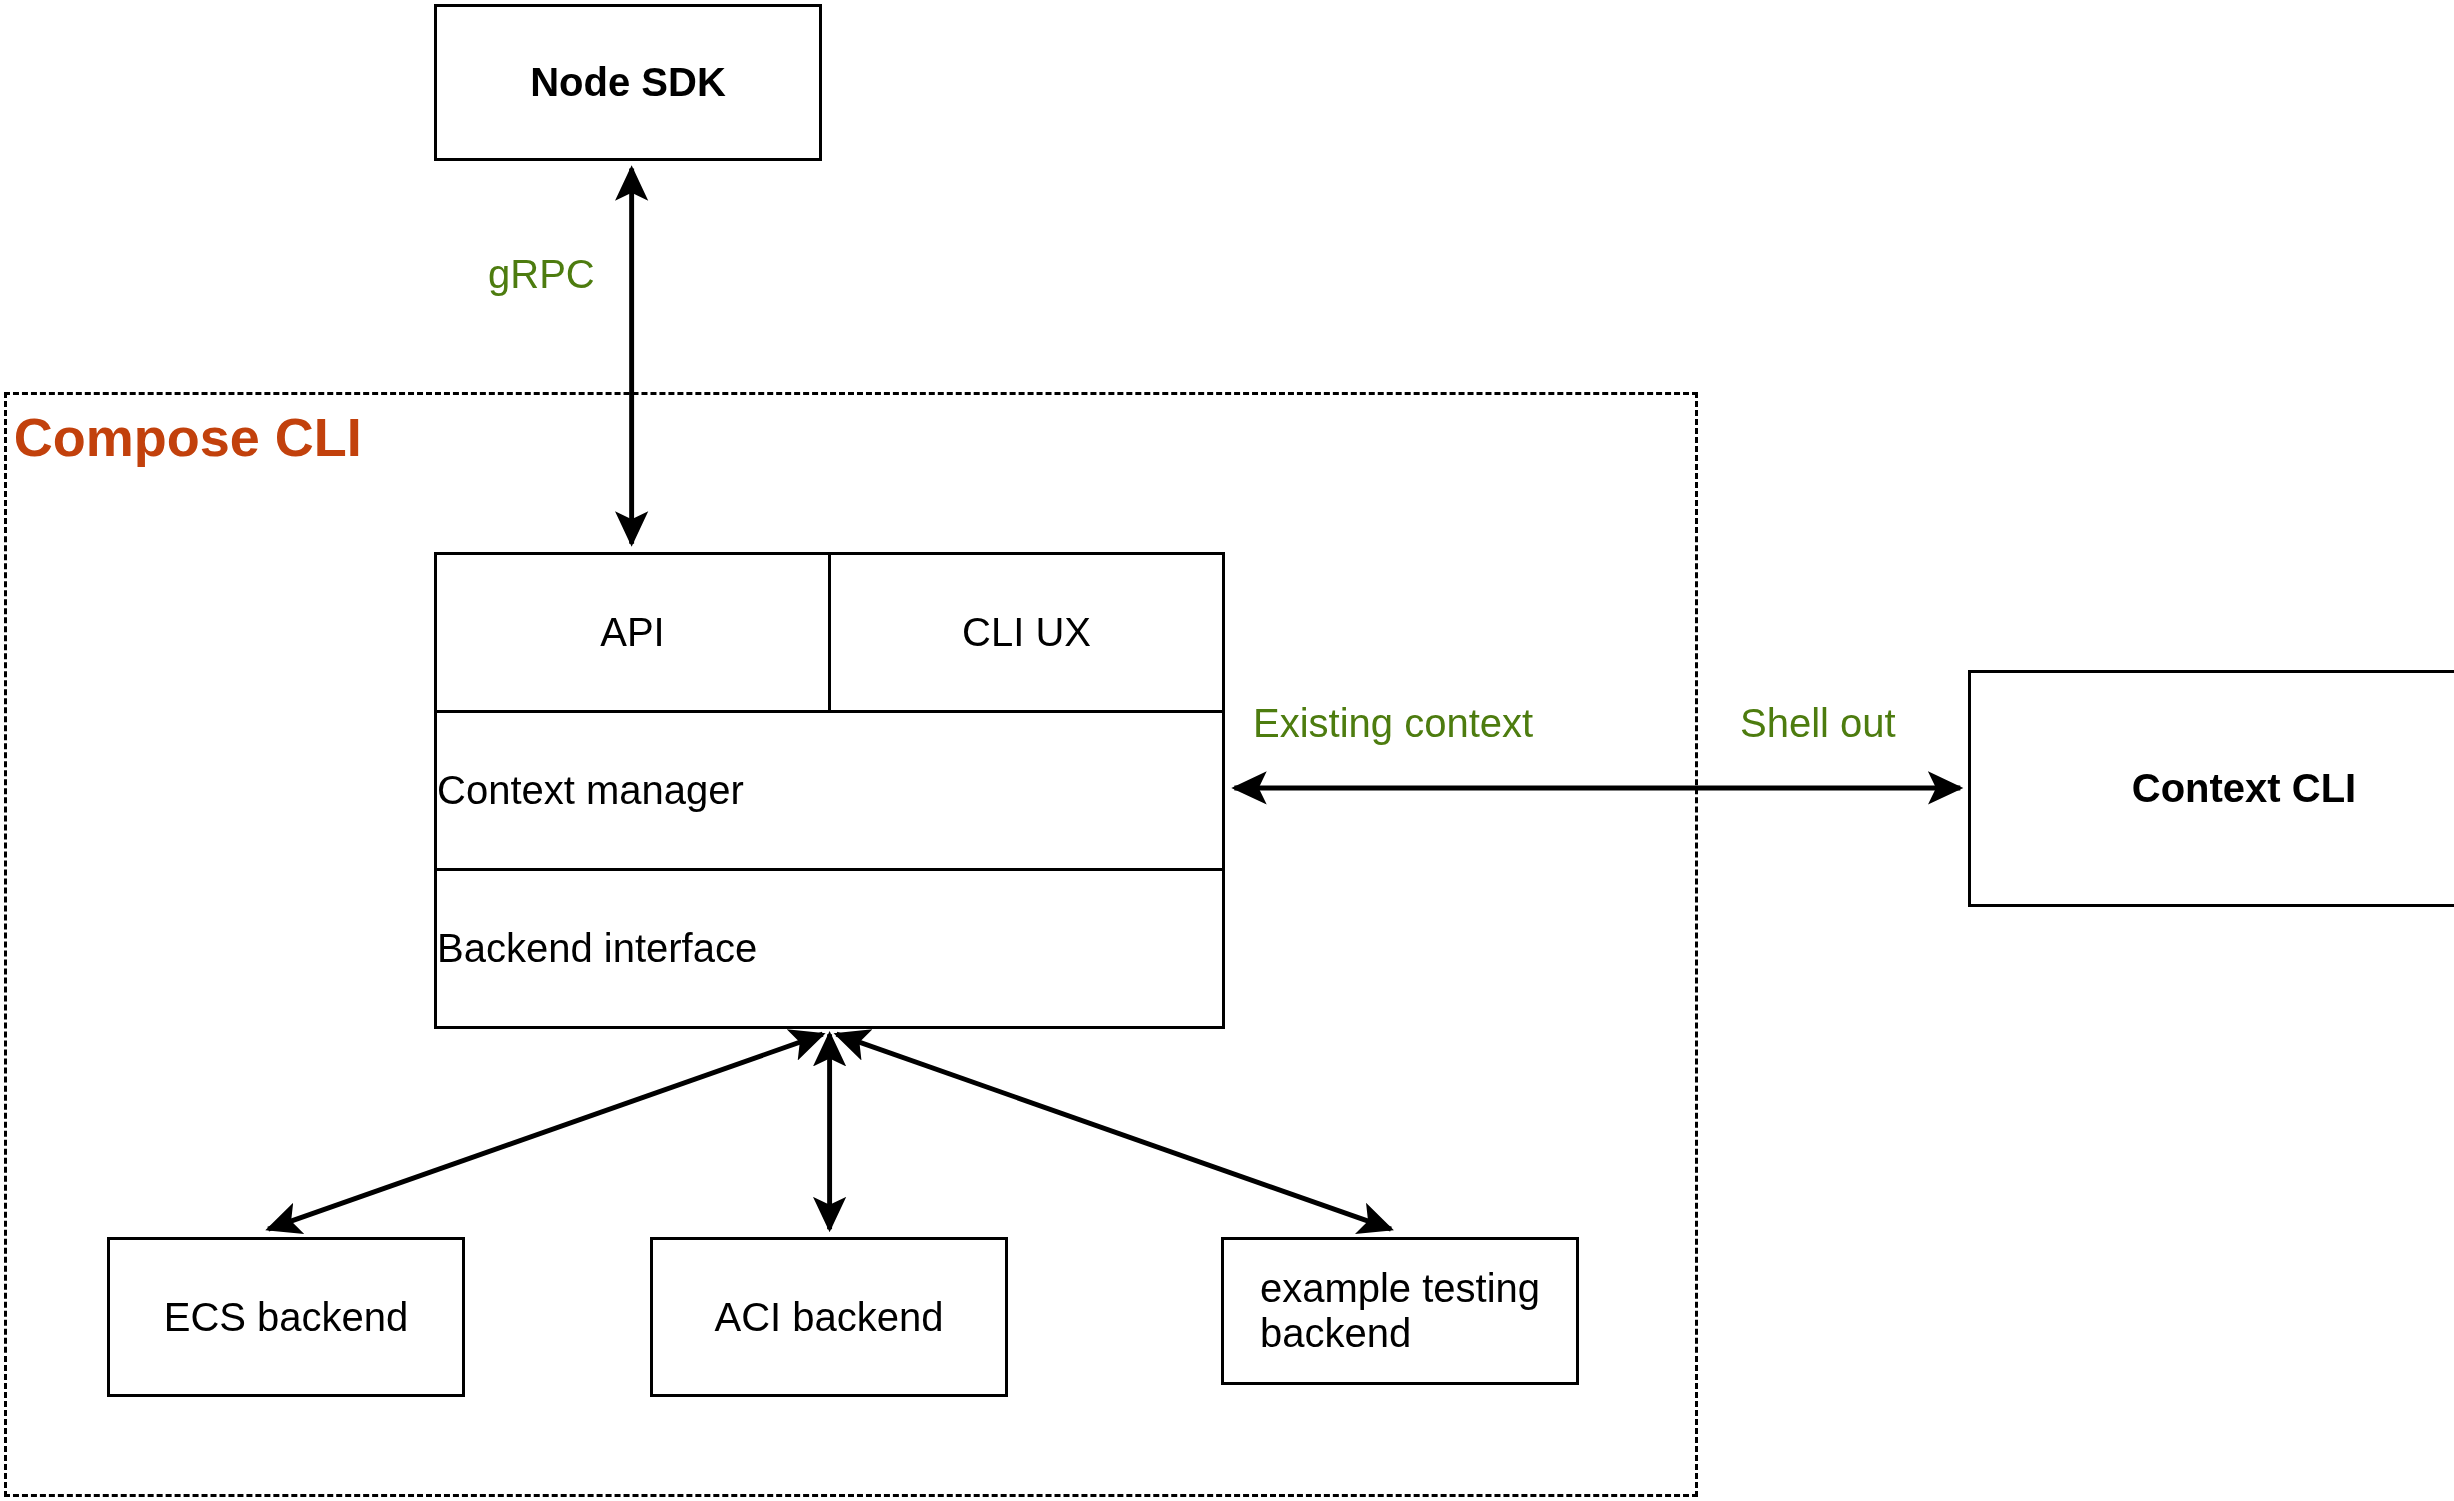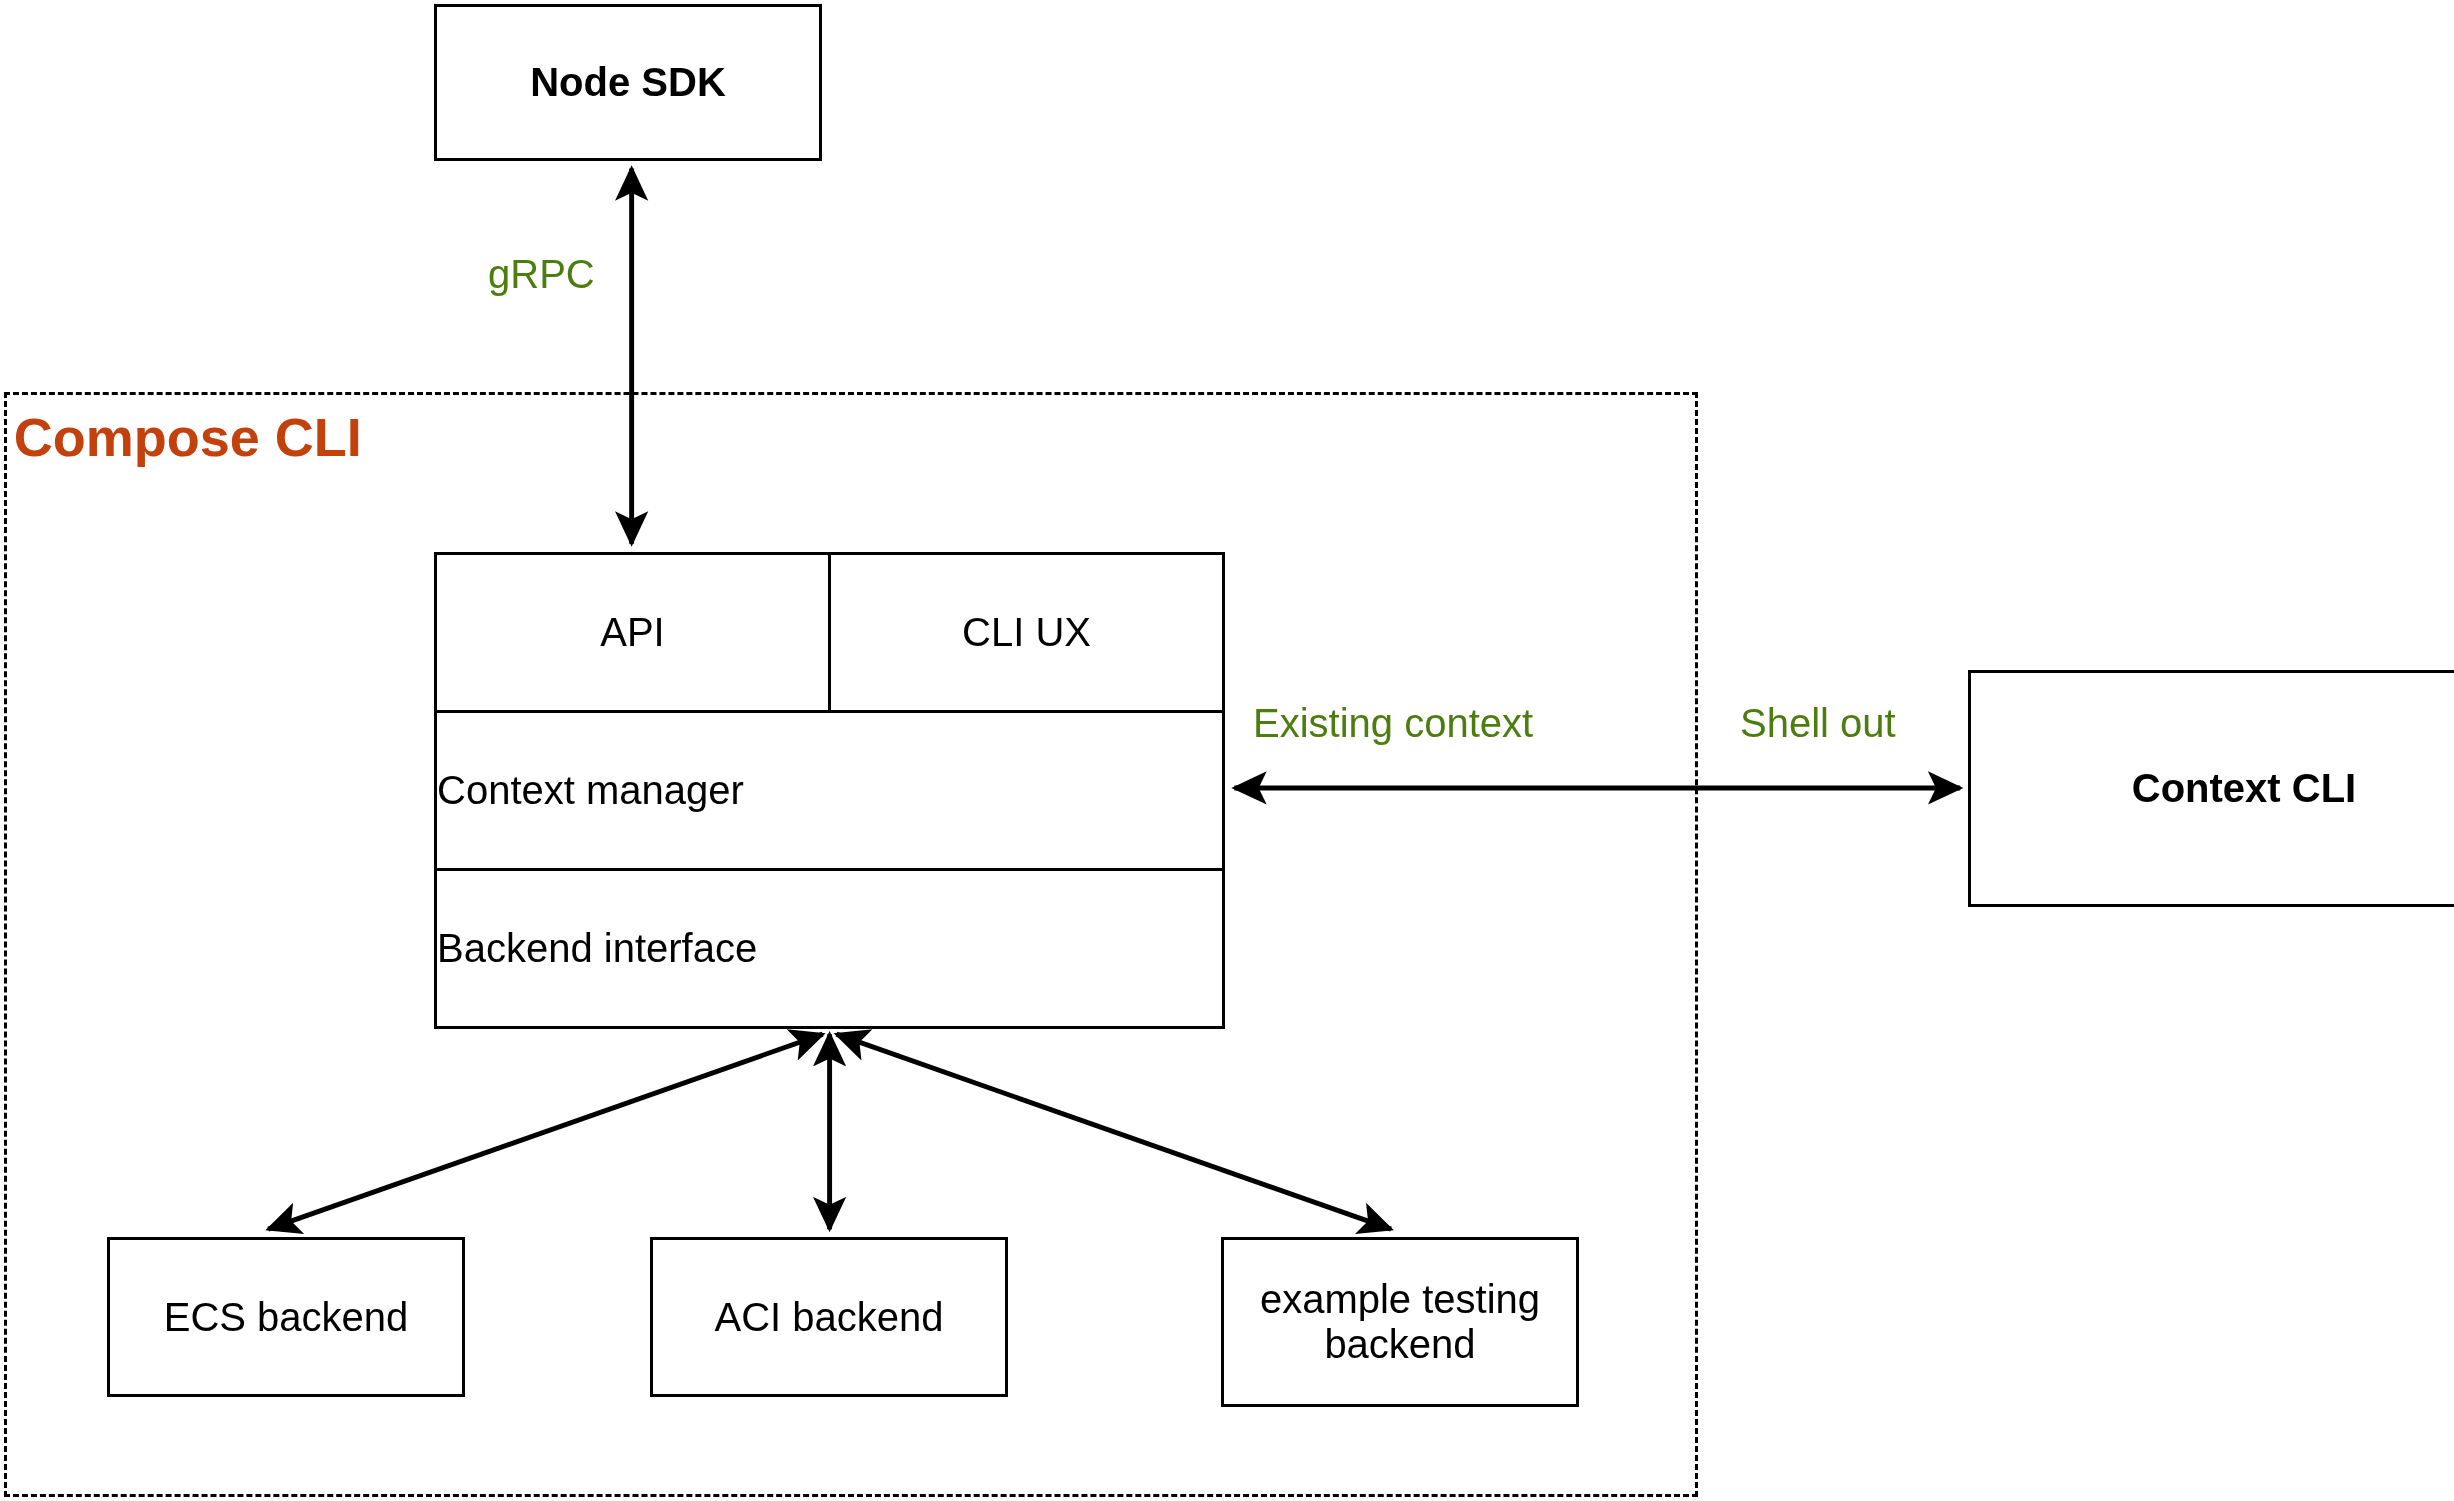--- a/index.html
+++ b/index.html
@@ -28,21 +28,21 @@
     pointer-events: none;
   }
   .node {
     position: absolute;
     box-sizing: border-box;
     border: 3.9px solid #000000;
     background: #ffffff;
     display: flex;
     align-items: center;
     justify-content: center;
-    text-align: center;
+    text-align: left;
     color: #000000;
     line-height: 1.12;
   }
   .node .node-label {
     display: block;
     padding: 0 9.9px;
   }
   .bold-label { font-weight: 700; }
   .plain-label { font-weight: 400; }
 
@@ -114,21 +114,21 @@
   #ecs-backend {
     left: 79px; top: 1237px; width: 358px; height: 160px;
     font-size: 40px;
     margin-left: 28px;
   }
   #aci-backend {
     left: 650px; top: 1237px; width: 358px; height: 160px;
     font-size: 40px;
   }
   #example-testing-backend {
-    left: 1221px; top: 1237px; width: 358px; height: 170px;
+    left: 1221px; top: 1237px; width: 358px; height: 148px;
     font-size: 40px;
   }
 
   
   .edge-label {
     position: absolute;
     font-size: 40px;
     font-weight: 400;
     color: #4d7c0f;
     white-space: nowrap;

